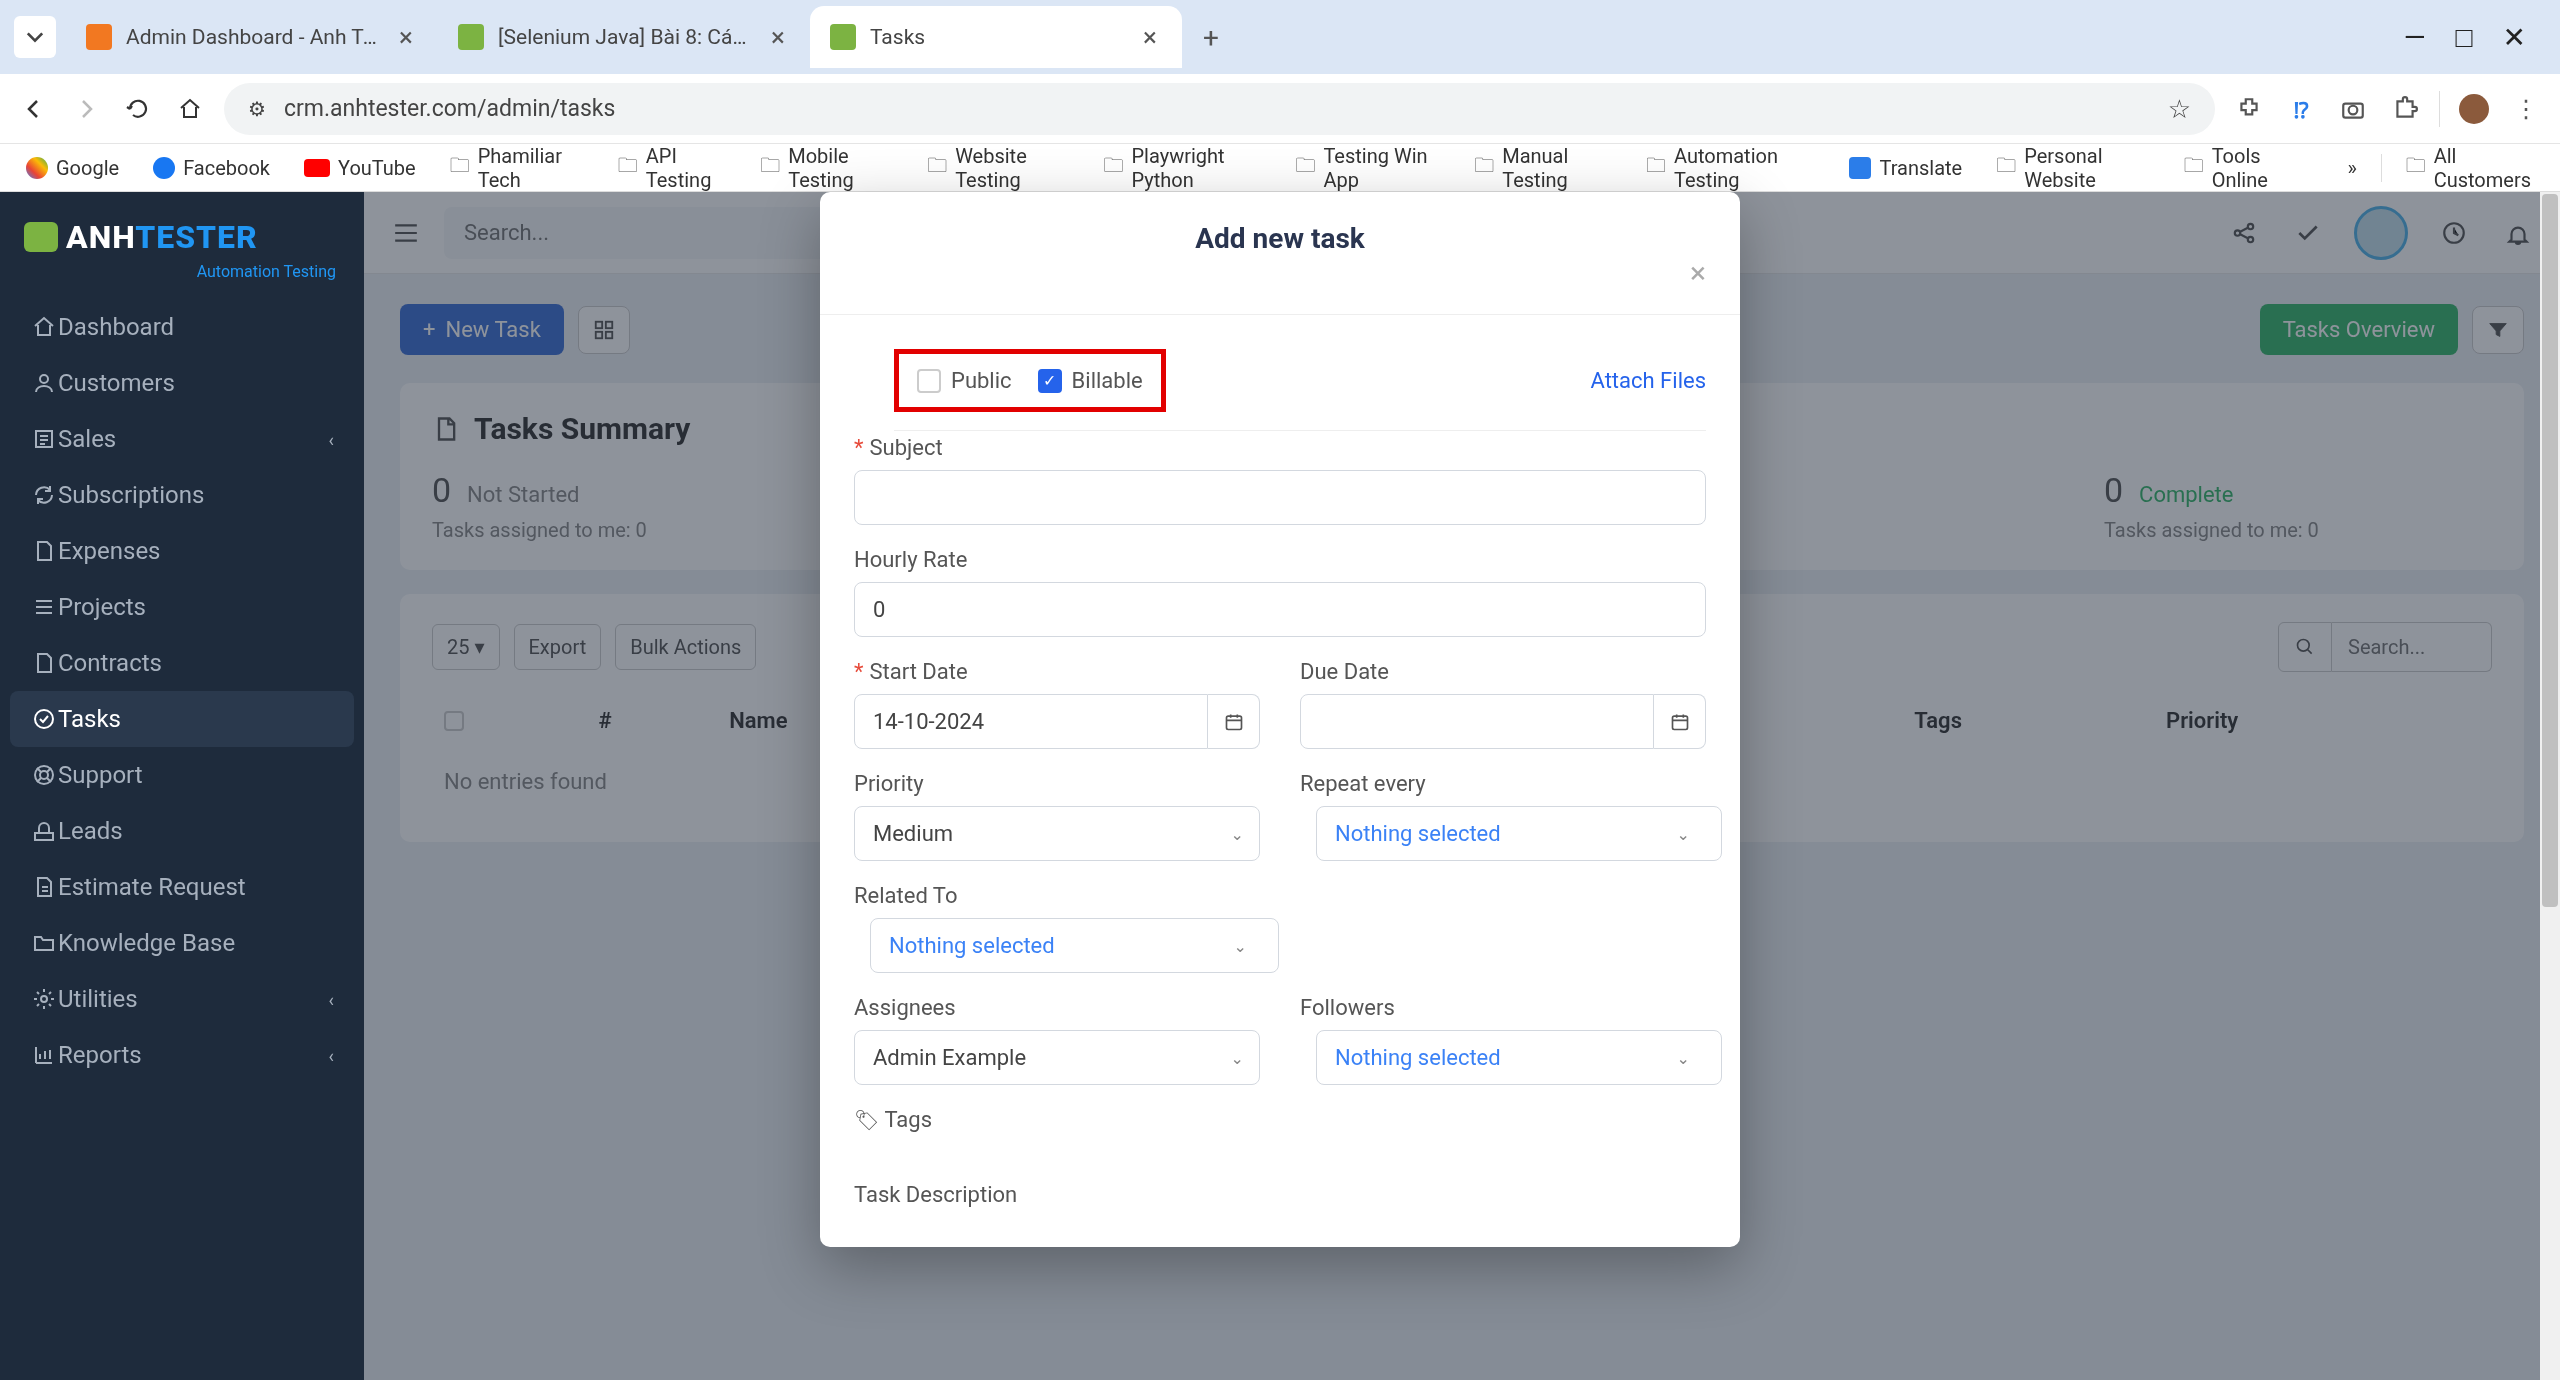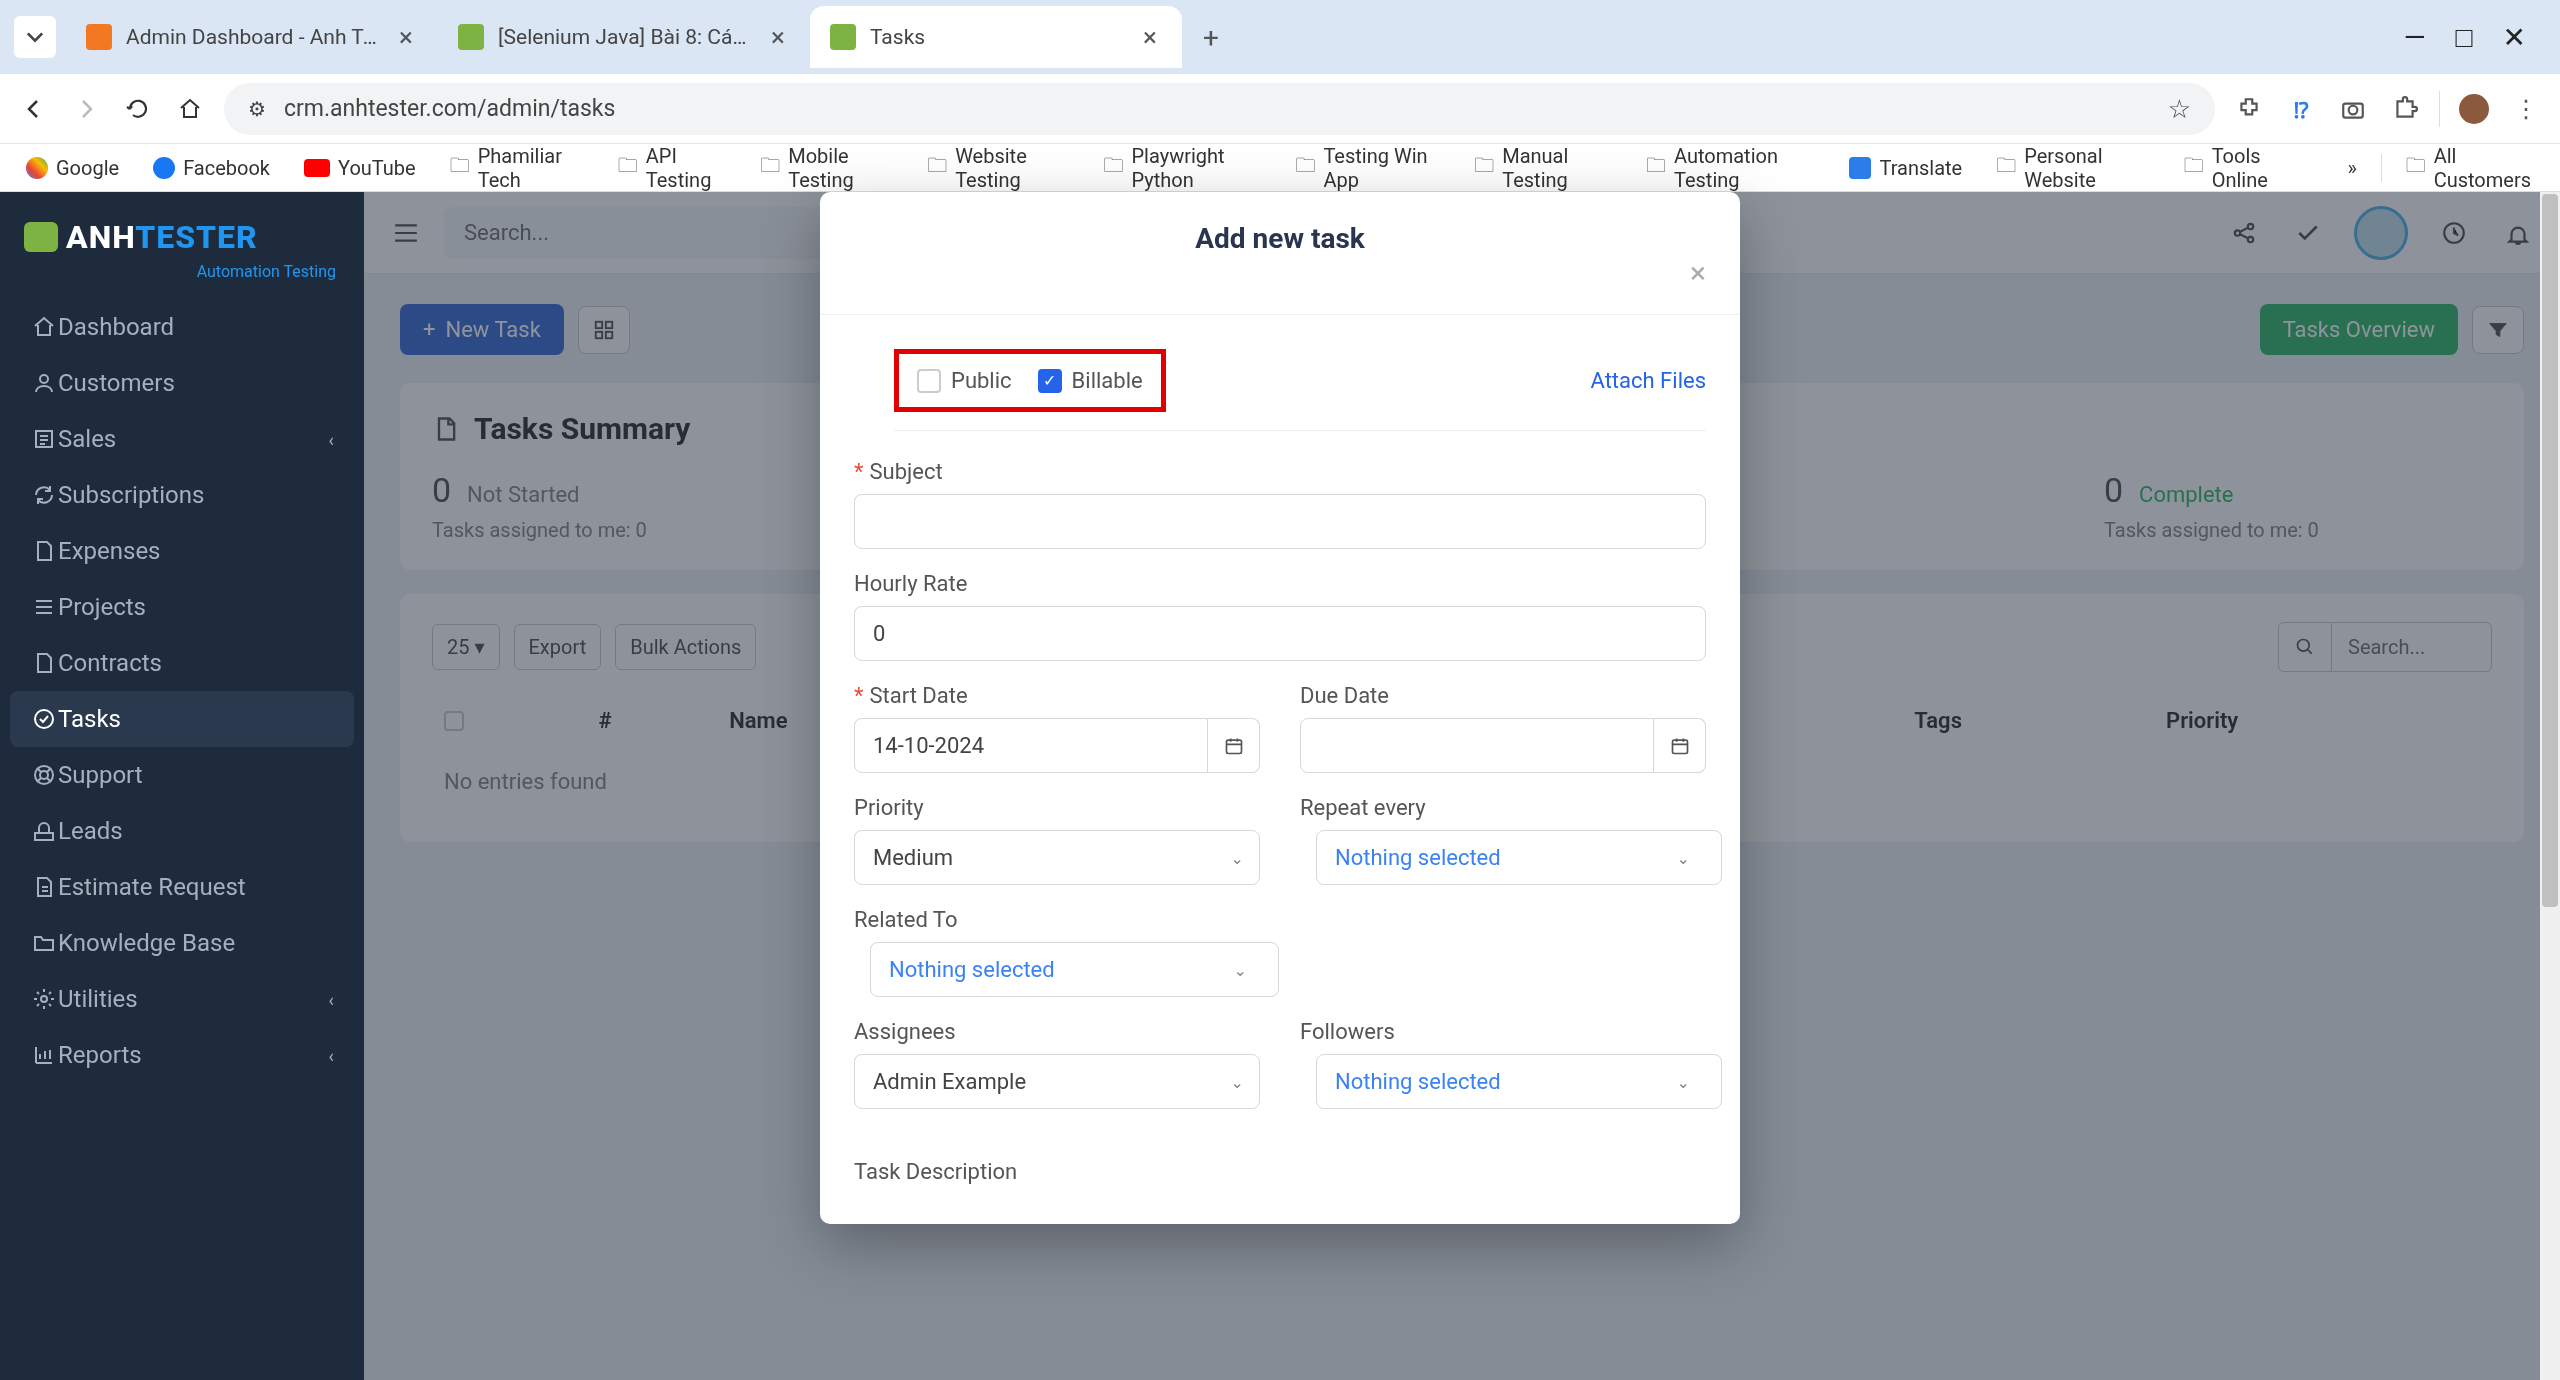--- a/index.html
+++ b/index.html
@@ -542,21 +542,21 @@
               <span>Public</span>
             </label>
           <label class="checkbox">
               <span class="cb checked">✓</span>
               <span>Billable</span>
             </label>
         </div>
         <span class="attach-link"><span>Attach Files</span></span>
       </div>
 
-      <div class="form-group" style="margin-top:28px">
+      <div class="form-group" style="margin-top:4px">
         <label class="form-label"><span class="req">*</span><span>Subject</span></label>
         <input class="form-control" style="">
       </div>
 
       <div class="form-group" style="margin-top:22px">
         <label class="form-label">Hourly Rate</label>
         <input class="form-control" value="0" style="">
       </div>
 
       <div class="form-row">
@@ -622,20 +622,21 @@
         <div class="form-group">
           <label class="form-label">Followers</label>
           <div class="form-select">
             <div class="form-control placeholder-text"><span>Nothing selected</span></div>
             <span class="chev-icon">⌄</span>
           </div>
         </div>
       </div>
 
       <div class="form-group" style="margin-top:22px">
+        <label class="form-label"><span class="tag-icon">🏷</span> <span>Tags</span></label>
       </div>
 
       <div class="form-group" style="margin-top:50px">
         <label class="form-label">Task Description</label>
       </div>
     </div>
   </div>
 
 </div>
 

